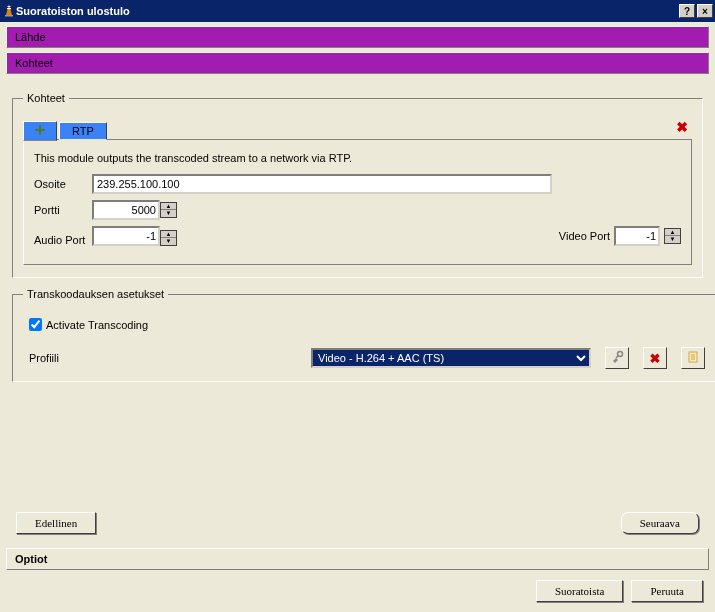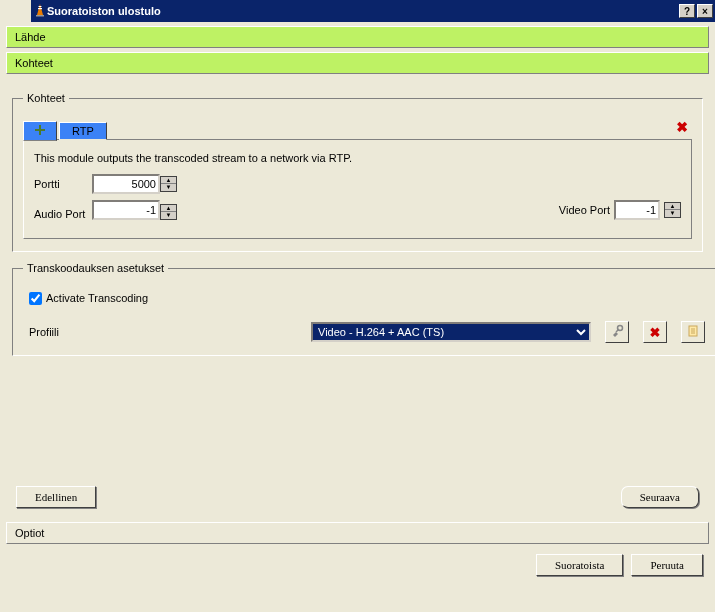--- a/index.html
+++ b/index.html
@@ -13,37 +13,36 @@
 }
 .titlebar {
   background: linear-gradient(to bottom, #0A246A 0%, #0A246A 3%, #3A6EA5 50%, #0A246A 100%);
   background: #0A246A;
   color: white;
   height: 22px;
   display: flex;
   align-items: center;
   padding: 0 2px;
   font-weight: bold;
-  margin-left: 31px;
 }
 .titlebar .title { flex: 1; font-size: 11px; }
 .titlebar .win-btn {
   width: 16px; height: 14px;
   background: #D4D0C8;
   border: 1px solid #fff;
   border-right-color: #404040; border-bottom-color: #404040;
   margin-left: 2px;
   font-size: 10px; font-weight: bold; color: black;
   display: flex; align-items: center; justify-content: center;
   font-family: Arial;
 }
 .panel-header {
   border: 1px solid #fff;
   border-right-color: #808080; border-bottom-color: #808080;
-  background: #bef264;
+  background: #a21caf;
   padding: 4px 8px;
   margin: 4px 6px 0 6px;
   font-size: 11px;
 }
 .main-area {
   padding: 8px 12px 6px 12px;
 }
 fieldset.gb {
   border: 1px groove #fff;
   border-color: #808080 #fff #fff #808080;
@@ -125,21 +124,21 @@
   width: 15px; height: 7px;
   background: #D4D0C8;
   font-size: 6px; text-align: center; line-height: 6px;
   border-bottom: 1px solid #808080;
 }
 .spin div:last-child { border-bottom: none; }
 .port-row {
   display: flex; align-items: flex-end;
 }
 .video-port { margin-left: auto; display:flex; align-items:center; gap:4px;}
-.checkbox-row { display: flex; gap: 4px; margin: 4px 0 16px 6px;}
+.checkbox-row { display: flex; align-items: center; gap: 4px; margin: 4px 0 16px 6px;}
 input[type="checkbox"]{ width:13px; height:13px; }
 .profiili-row { display: flex; align-items: center; margin-left: 6px; gap: 10px;}
 .profiili-label { width: 60px; }
 select.profile {
   flex: 0 0 280px;
   background: #0A246A; color: white;
   border: 2px inset #D4D0C8;
   font-size: 11px; padding: 1px;
   margin-left: 212px;
 }
@@ -164,20 +163,21 @@
 .nav-row {
   display: flex; margin-top: 130px; padding: 0 4px;
 }
 .nav-row .btn:last-child { margin-left: auto; border-radius: 7px; }
 .bottom-panel {
   border: 1px solid #fff;
   border-right-color: #808080; border-bottom-color: #808080;
   background: #ECE9D8;
   padding: 4px 8px;
   margin: 8px 6px 0 6px;
+  font-weight: bold;
 }
 .footer {
   display: flex; justify-content: flex-end; gap: 8px;
   padding: 10px 12px;
 }
 svg.cone-svg { width:14px; height:14px; }
 </style>
 </head>
 <body>
 
@@ -218,20 +218,24 @@
       </div>
       <div class="tab">RTP</div>
       <div class="tab-close">
         <span>✖</span>
       </div>
     </div>
 
     <div class="tab-content">
       <div class="tab-desc">This module outputs the transcoded stream to a network via RTP.</div>
 
+      <div class="form-row">
+        <div class="form-label">Osoite</div>
+        <input class="text-input osoite-input" value="239.255.100.100" style="">
+      </div>
 
       <div class="form-row">
         <div class="form-label">Portti</div>
         <input class="text-input num-input" value="5000" style="">
         <div class="spin">
           <div>▲</div>
           <div>▼</div>
         </div>
       </div>
 

